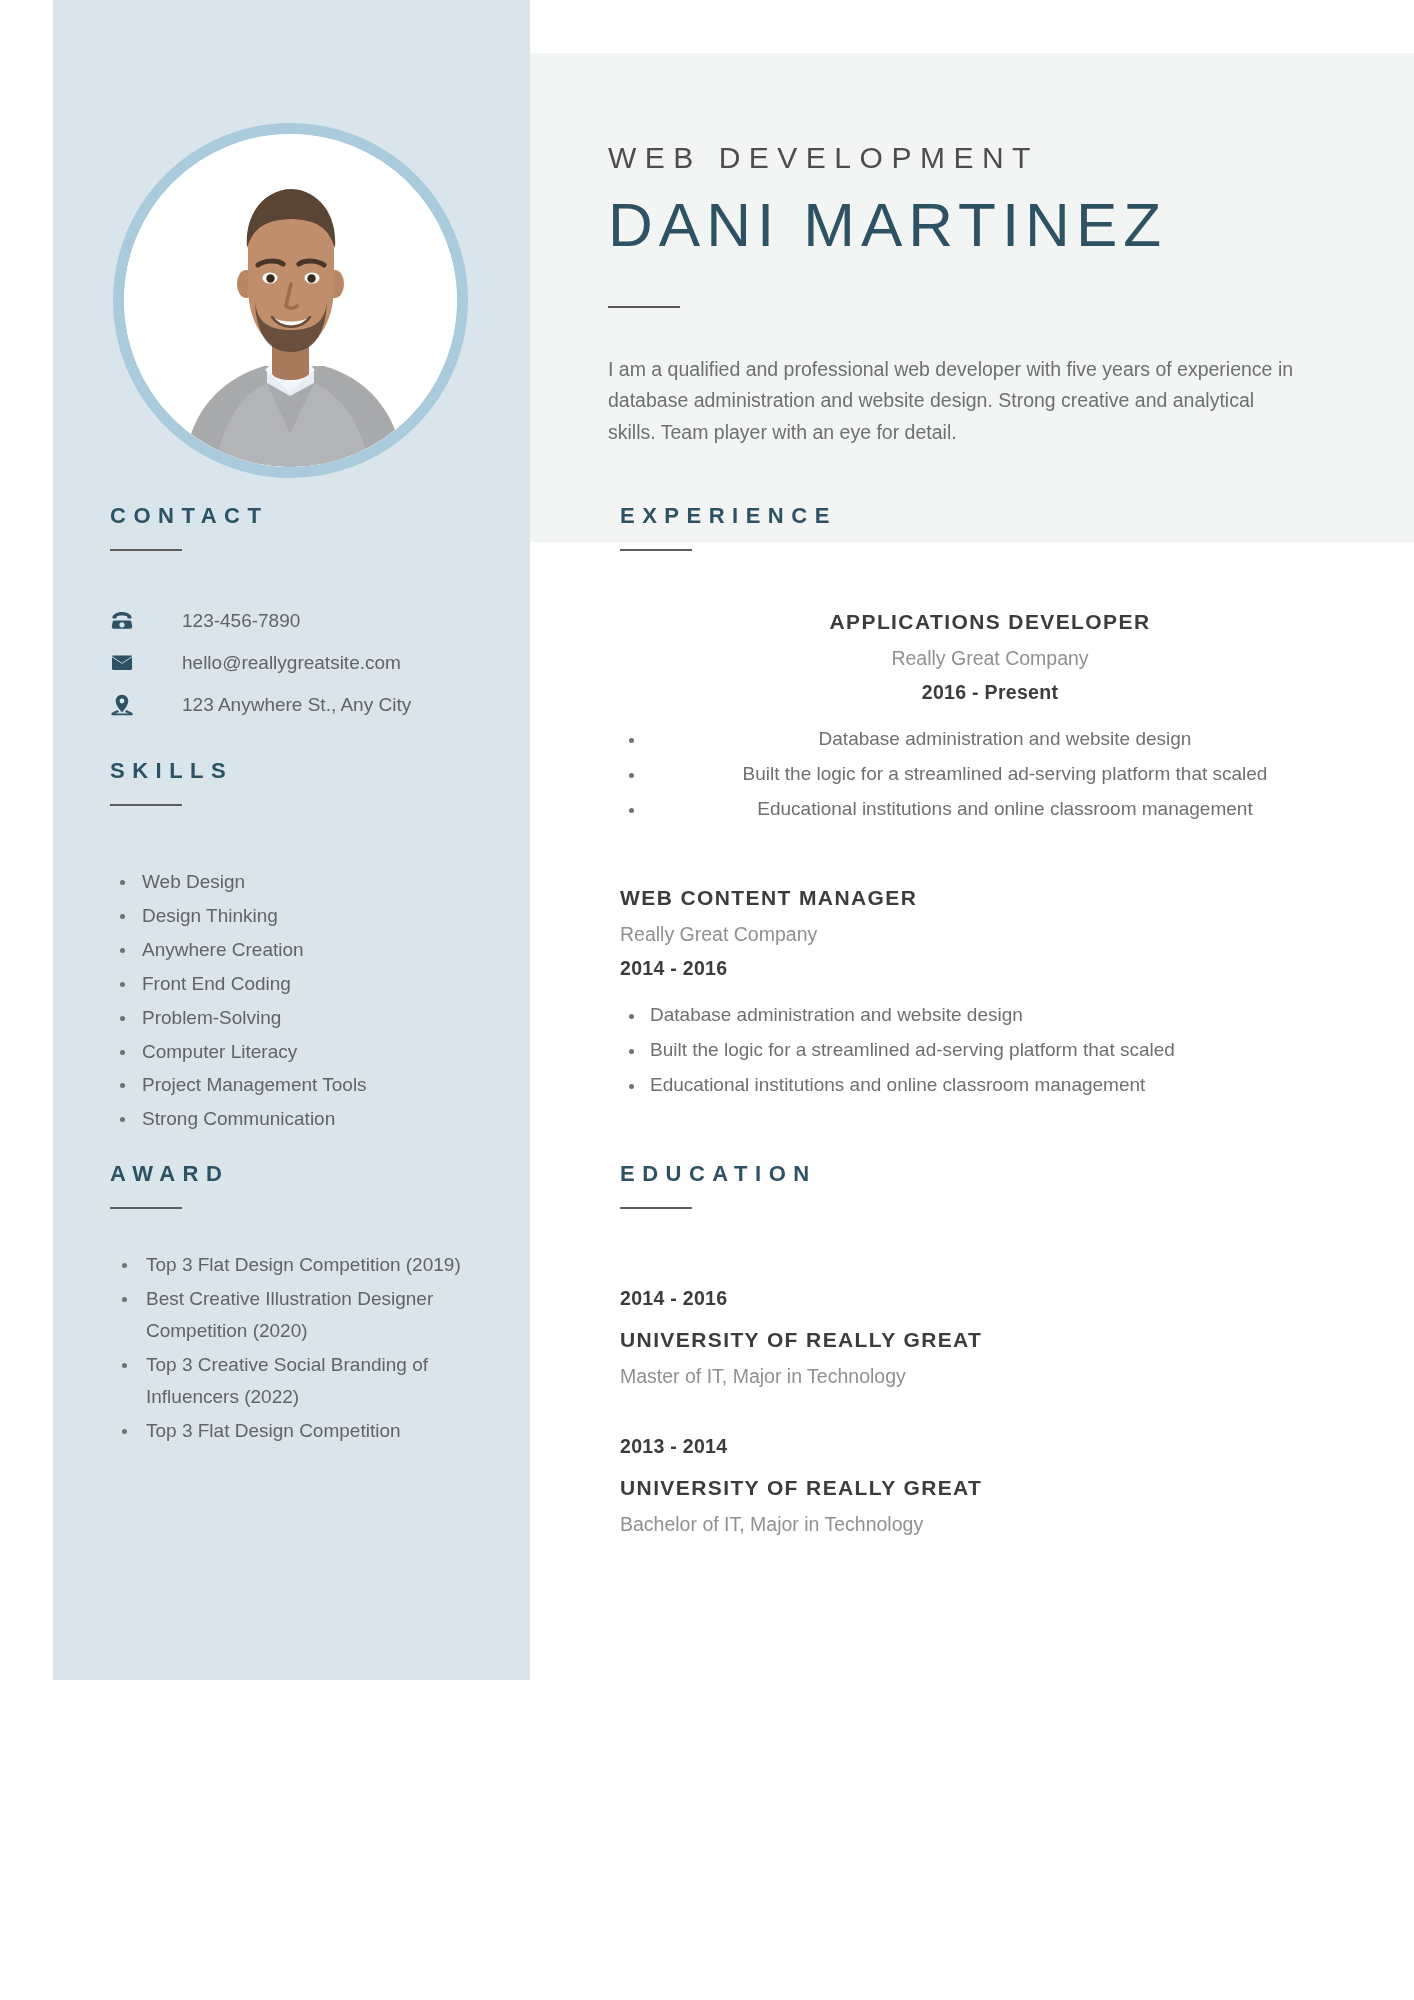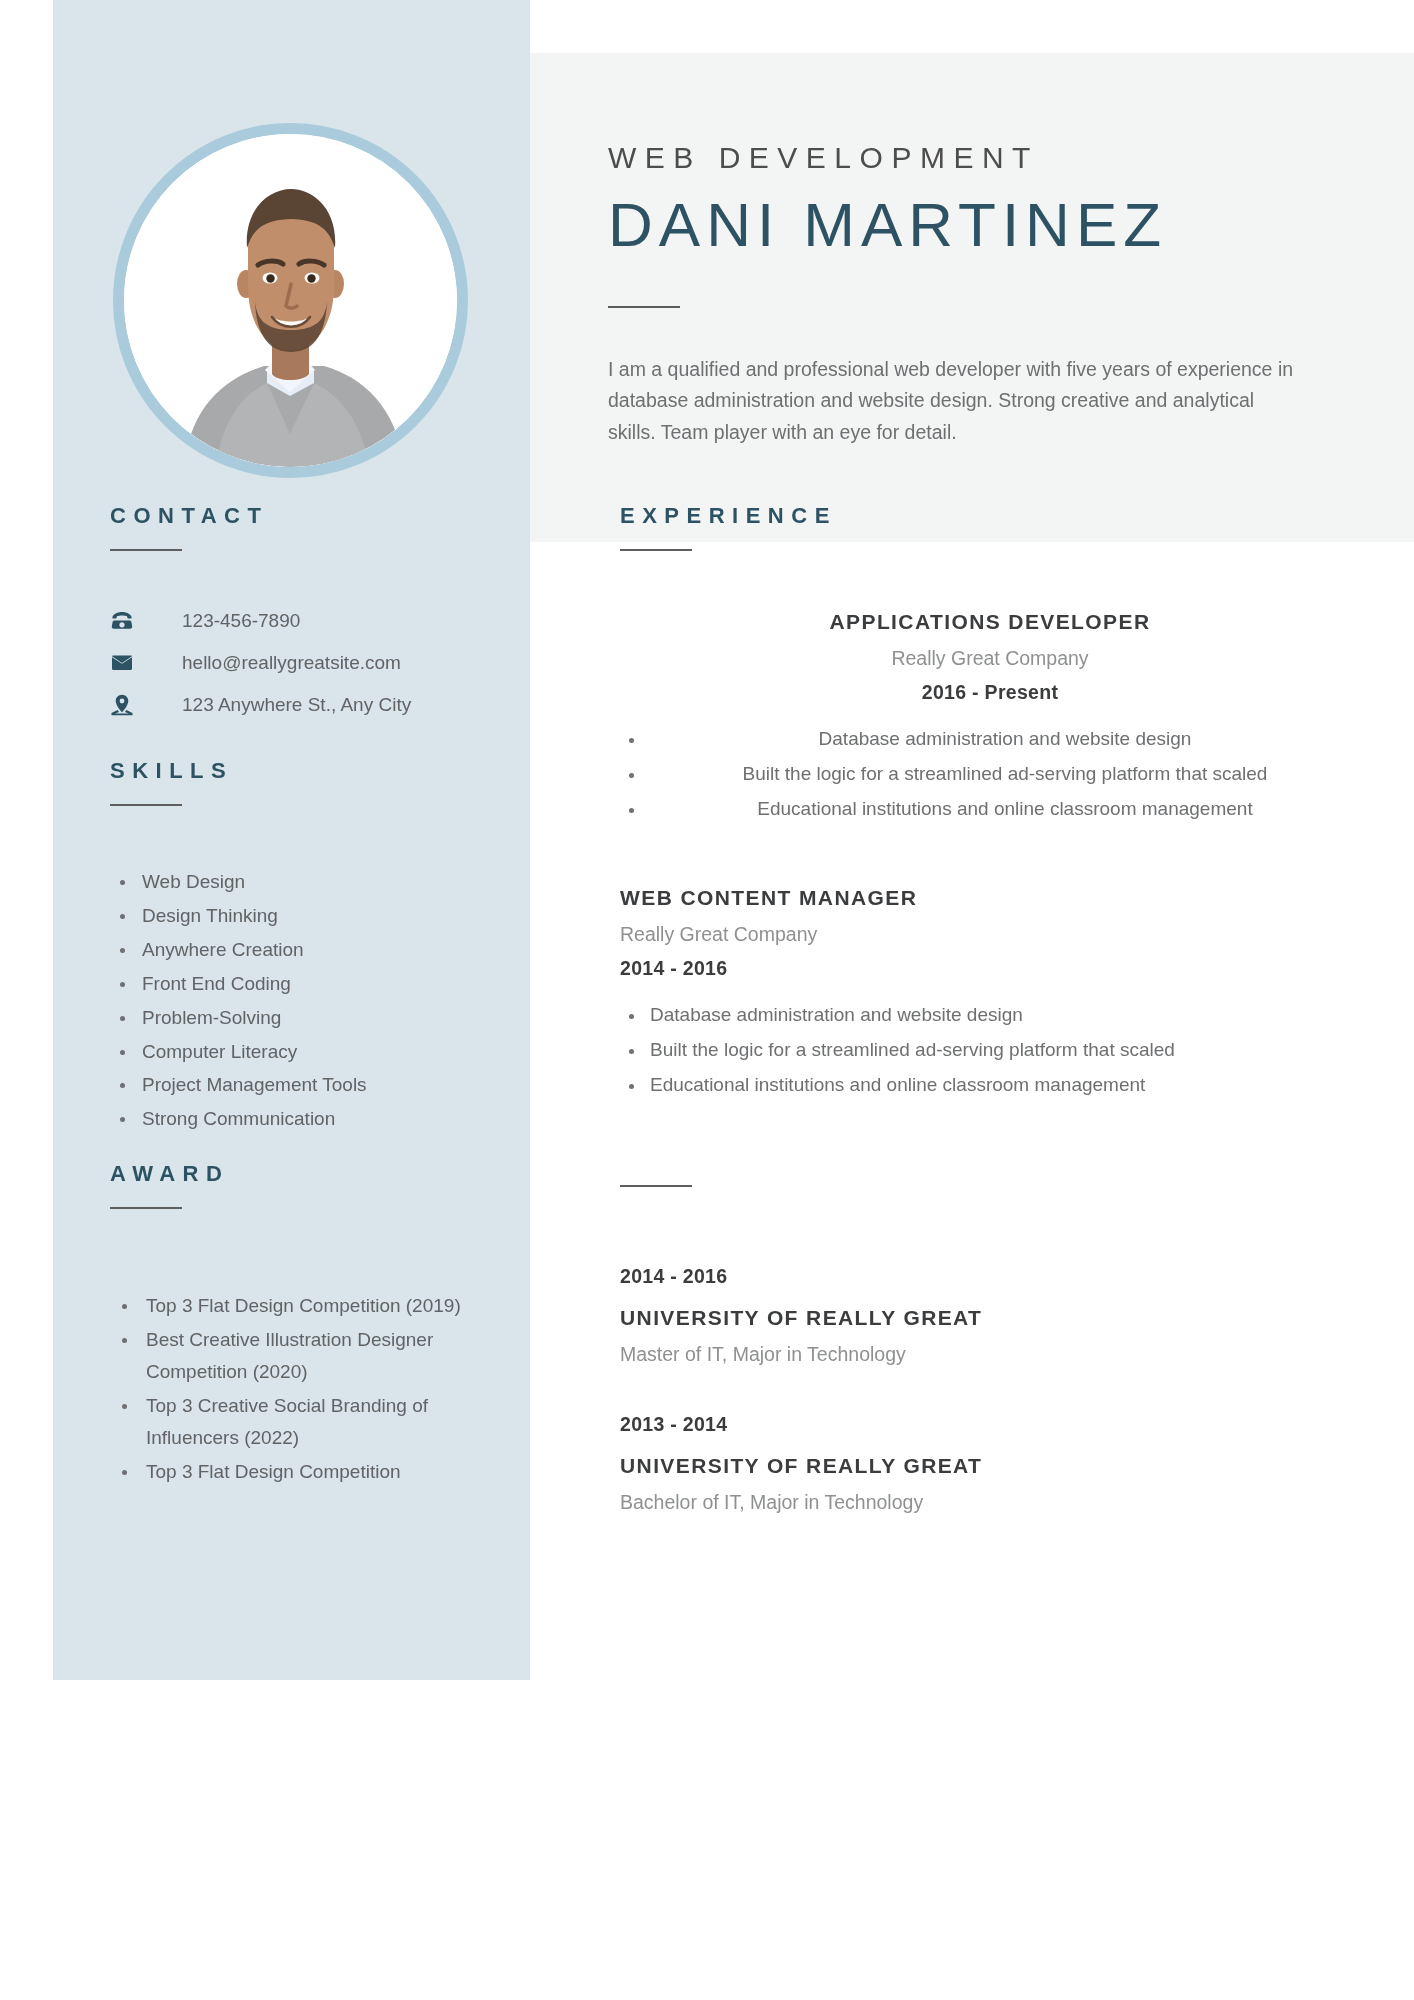--- a/index.html
+++ b/index.html
@@ -313,21 +313,21 @@
       <li>Problem-Solving</li>
       <li>Computer Literacy</li>
       <li>Project Management Tools</li>
       <li>Strong Communication</li>
     </ul>
   </div>
 
   <div class="side-col" style="top:1163px;">
     <div class="sec-title">AWARD</div>
     <div class="sec-rule"></div>
-    <ul class="bullets wide" style="margin-top:81px; width:370px;">
+    <ul class="bullets wide" style="margin-top:40px; width:370px;">
       <li>Top 3 Flat Design Competition (2019)</li>
       <li>Best Creative Illustration Designer Competition (2020)</li>
       <li>Top 3 Creative Social Branding of Influencers (2022)</li>
       <li>Top 3 Flat Design Competition</li>
     </ul>
   </div>
 
   <div class="main-col" style="top:505px;">
     <div class="sec-title">EXPERIENCE</div>
     <div class="sec-rule"></div>
@@ -349,20 +349,21 @@
       <div class="job-dates">2014 - 2016</div>
       <ul class="bullets">
         <li>Database administration and website design</li>
         <li>Built the logic for a streamlined ad-serving platform that scaled</li>
         <li>Educational institutions and online classroom management</li>
       </ul>
     </div>
   </div>
 
   <div class="main-col" style="top:1163px;">
+    <div class="sec-title">EDUCATION</div>
     <div class="sec-rule"></div>
 
     <div class="edu-item" style="margin-top:78px;">
       <div class="edu-dates">2014 - 2016</div>
       <div class="edu-school">UNIVERSITY OF REALLY GREAT</div>
       <div class="edu-degree">Master of IT, Major in Technology</div>
     </div>
 
     <div class="edu-item" style="margin-top:47px;">
       <div class="edu-dates">2013 - 2014</div>

